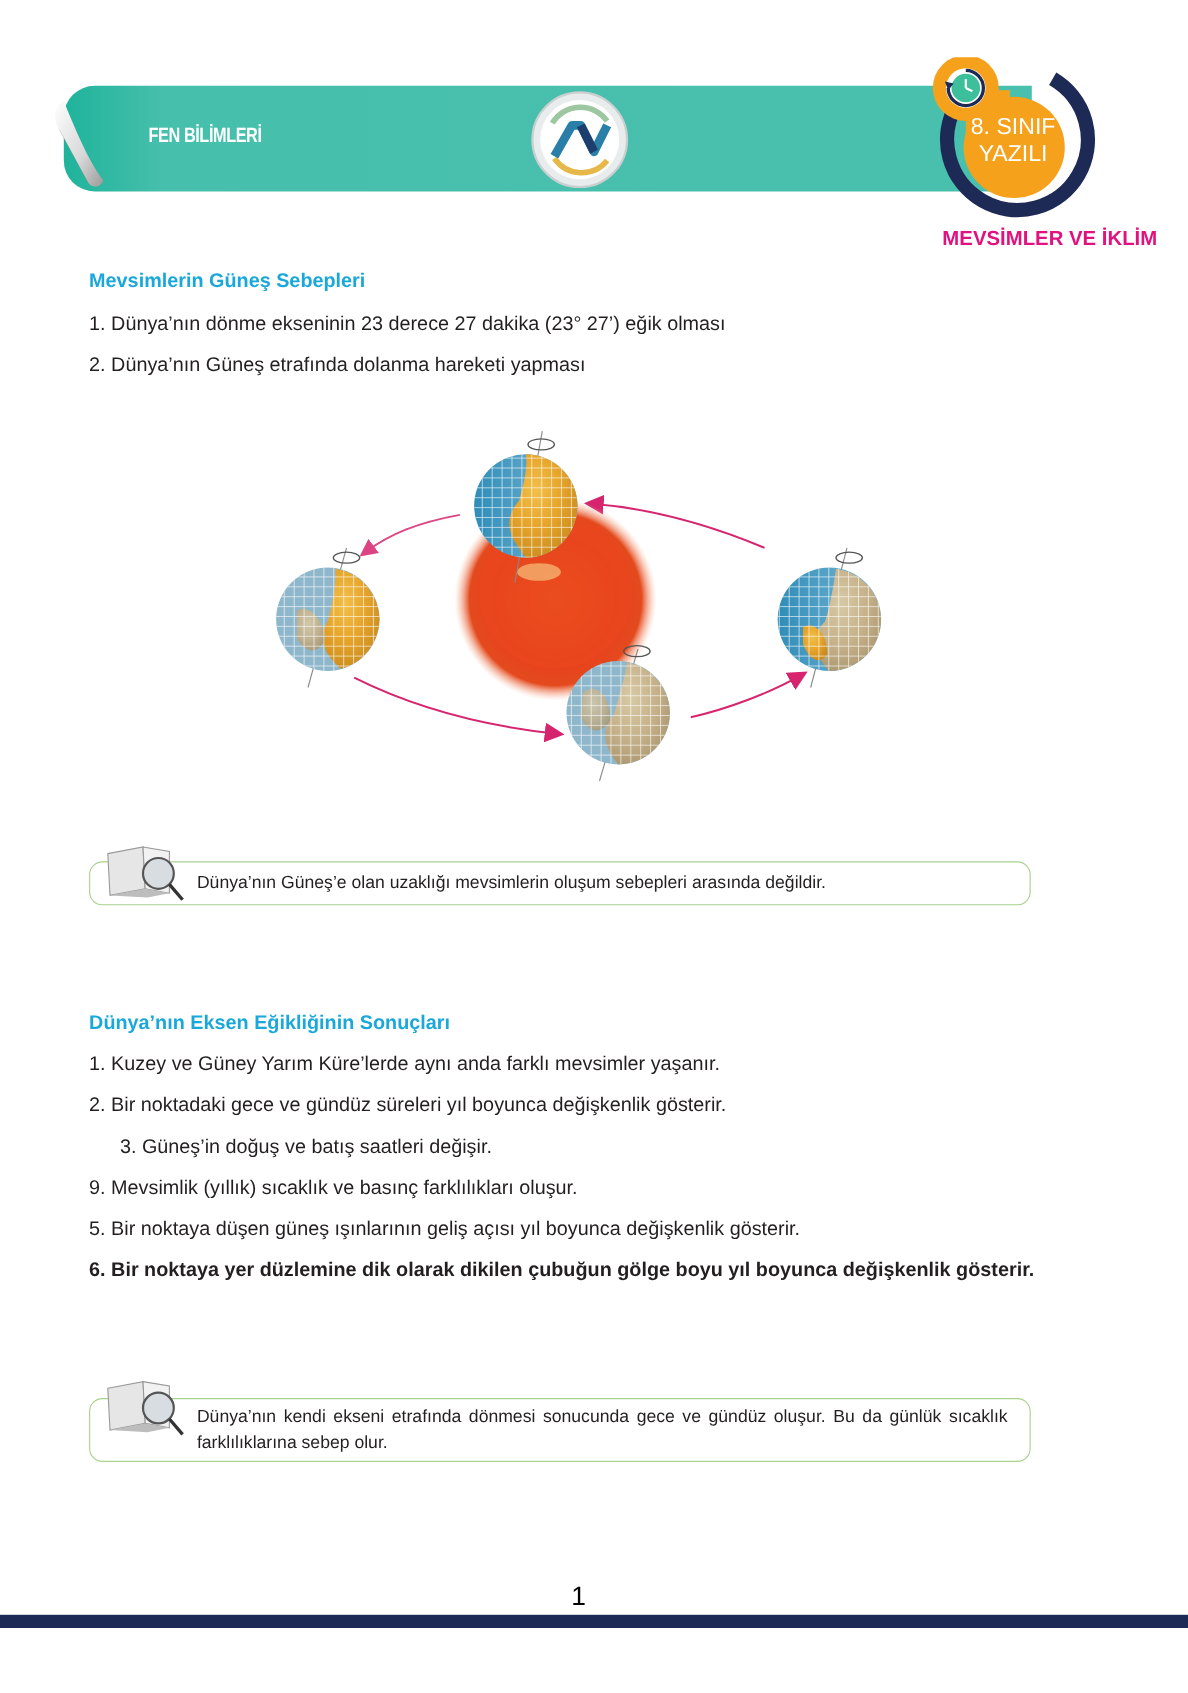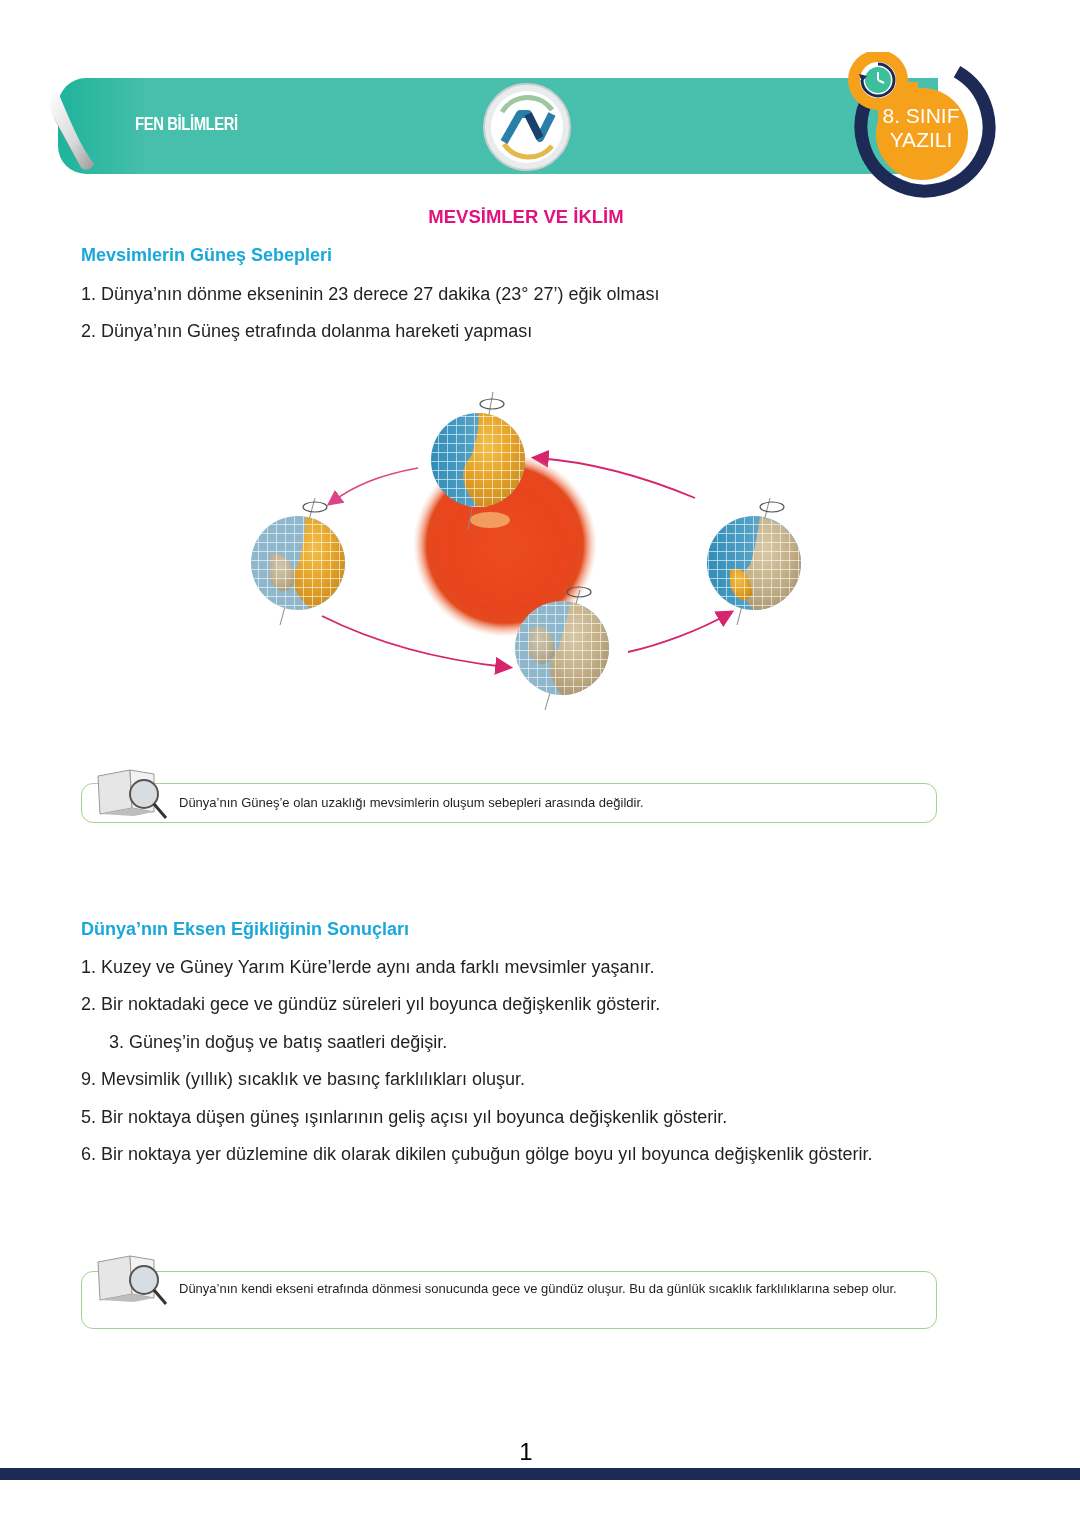--- a/index.html
+++ b/index.html
@@ -6,28 +6,28 @@
   body { width:1080px; height:1539px; position:relative; overflow:hidden; font-family:"Liberation Sans", sans-serif; color:#231f20; }
 
   
   .banner { position:absolute; left:58px; top:78px; width:880px; height:96px; background:linear-gradient(90deg,#1fb39b 0%,#46bfac 10%,#49c0ad 100%); border-radius:28px 0 0 28px; }
   .curl { position:absolute; left:40px; top:86px; width:80px; height:86px; }
   .banner-title { position:absolute; left:135px; top:113px; font-family:"Liberation Sans", sans-serif; font-weight:700; font-size:19px; color:#ffffff; letter-spacing:-0.5px; transform:scaleX(0.78); transform-origin:left center; }
   .logo { position:absolute; left:482px; top:82px; width:90px; height:90px; }
   .badge { position:absolute; left:842px; top:52px; width:160px; height:150px; }
   .badge-text { position:absolute; left:876px; top:104px; width:90px; text-align:center; color:#ffffff; font-weight:400; font-size:21px; line-height:24px; }
 
-  .main-title { position:absolute; left:0; width:1052px; top:206px; text-align:center; color:#e1127f; font-weight:700; font-size:18.5px; }
+  .main-title { position:absolute; left:0; width:1052px; top:206px; text-align:right; color:#e1127f; font-weight:700; font-size:18.5px; }
   .sec-title { position:absolute; left:81px; color:#1aa8da; font-weight:700; font-size:18px; }
   .item { position:absolute; left:81px; font-size:18px; color:#231f20; white-space:nowrap; }
 
   .diagram { position:absolute; left:240px; top:380px; width:580px; height:340px; }
 
   .note { position:absolute; left:81px; width:854px; border:1.5px solid #a9d18e; border-radius:12px; background:#fff; }
-  .note-text { position:absolute; left:97px; right:20px; font-size:13px; color:#231f20; line-height:23px; text-align:justify; }
+  .note-text { position:absolute; left:97px; right:20px; font-size:16px; color:#231f20; line-height:23px; text-align:justify; }
   .note-icon { position:absolute; width:78px; height:60px; }
 
   .page-number { position:absolute; left:0; width:1052px; top:1438px; text-align:center; font-size:24px; color:#000; }
   .footer-bar { position:absolute; left:0; top:1468px; width:1080px; height:12px; background:#1d2a55; }
 </style>
 </head>
 <body>
 
 <div class="banner"></div>
 <svg class="curl" viewBox="0 0 80 86">
@@ -161,21 +161,21 @@
   <circle cx="50" cy="28" r="14" fill="#d7dde0" stroke="#555" stroke-width="2"></circle>
   <line x1="60" y1="38" x2="72" y2="52" stroke="#333" stroke-width="3"></line>
 </svg>
 
 <div class="sec-title" style="top:919px;">Dünya’nın Eksen Eğikliğinin Sonuçları</div>
 <div class="item" style="top:957px;">1. Kuzey ve Güney Yarım Küre’lerde aynı anda farklı mevsimler yaşanır.</div>
 <div class="item" style="top:994px;">2. Bir noktadaki gece ve gündüz süreleri yıl boyunca değişkenlik gösterir.</div>
 <div class="item" style="top:1032px;margin-left:28px;">3. Güneş’in doğuş ve batış saatleri değişir.</div>
 <div class="item" style="top:1069px;">9. Mevsimlik (yıllık) sıcaklık ve basınç farklılıkları oluşur.</div>
 <div class="item" style="top:1107px;">5. Bir noktaya düşen güneş ışınlarının geliş açısı yıl boyunca değişkenlik gösterir.</div>
-<div class="item" style="top:1144px;">6. Bir noktaya yer düzlemine dik olarak dikilen çubuğun gölge boyu yıl boyunca değişkenlik gösterir.</div>
+<div class="item" style="top:1144px;font-weight:bold;">6. Bir noktaya yer düzlemine dik olarak dikilen çubuğun gölge boyu yıl boyunca değişkenlik gösterir.</div>
 
 <div class="note" style="top:1271px; height:56px;">
   <div class="note-text" style="top:5px;">Dünya’nın kendi ekseni etrafında dönmesi sonucunda gece ve gündüz oluşur. Bu da günlük sıcaklık farklılıklarına sebep olur.</div>
 </div>
 <svg class="note-icon" style="left:94px; top:1252px;" viewBox="0 0 78 60">
   <path d="M4 10 L 36 4 L 38 42 L 6 48 Z" fill="#e6e6e6" stroke="#999" stroke-width="1"></path>
   <path d="M36 4 L 60 8 L 60 46 L 38 42 Z" fill="#f2f2f2" stroke="#999" stroke-width="1"></path>
   <path d="M6 48 L 38 42 L 60 46 L 40 50 Z" fill="#bdbdbd"></path>
   <circle cx="50" cy="28" r="14" fill="#d7dde0" stroke="#555" stroke-width="2"></circle>
   <line x1="60" y1="38" x2="72" y2="52" stroke="#333" stroke-width="3"></line>

